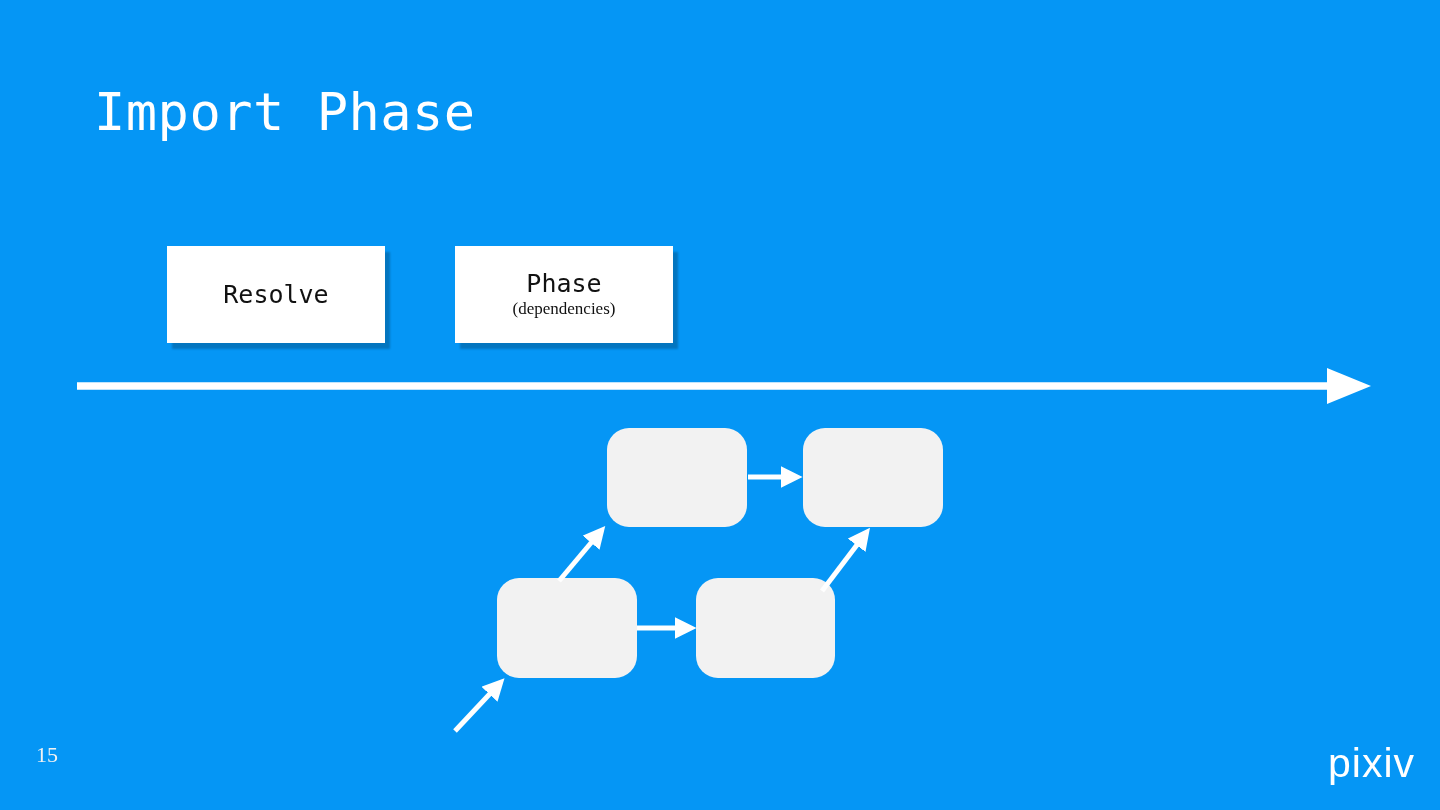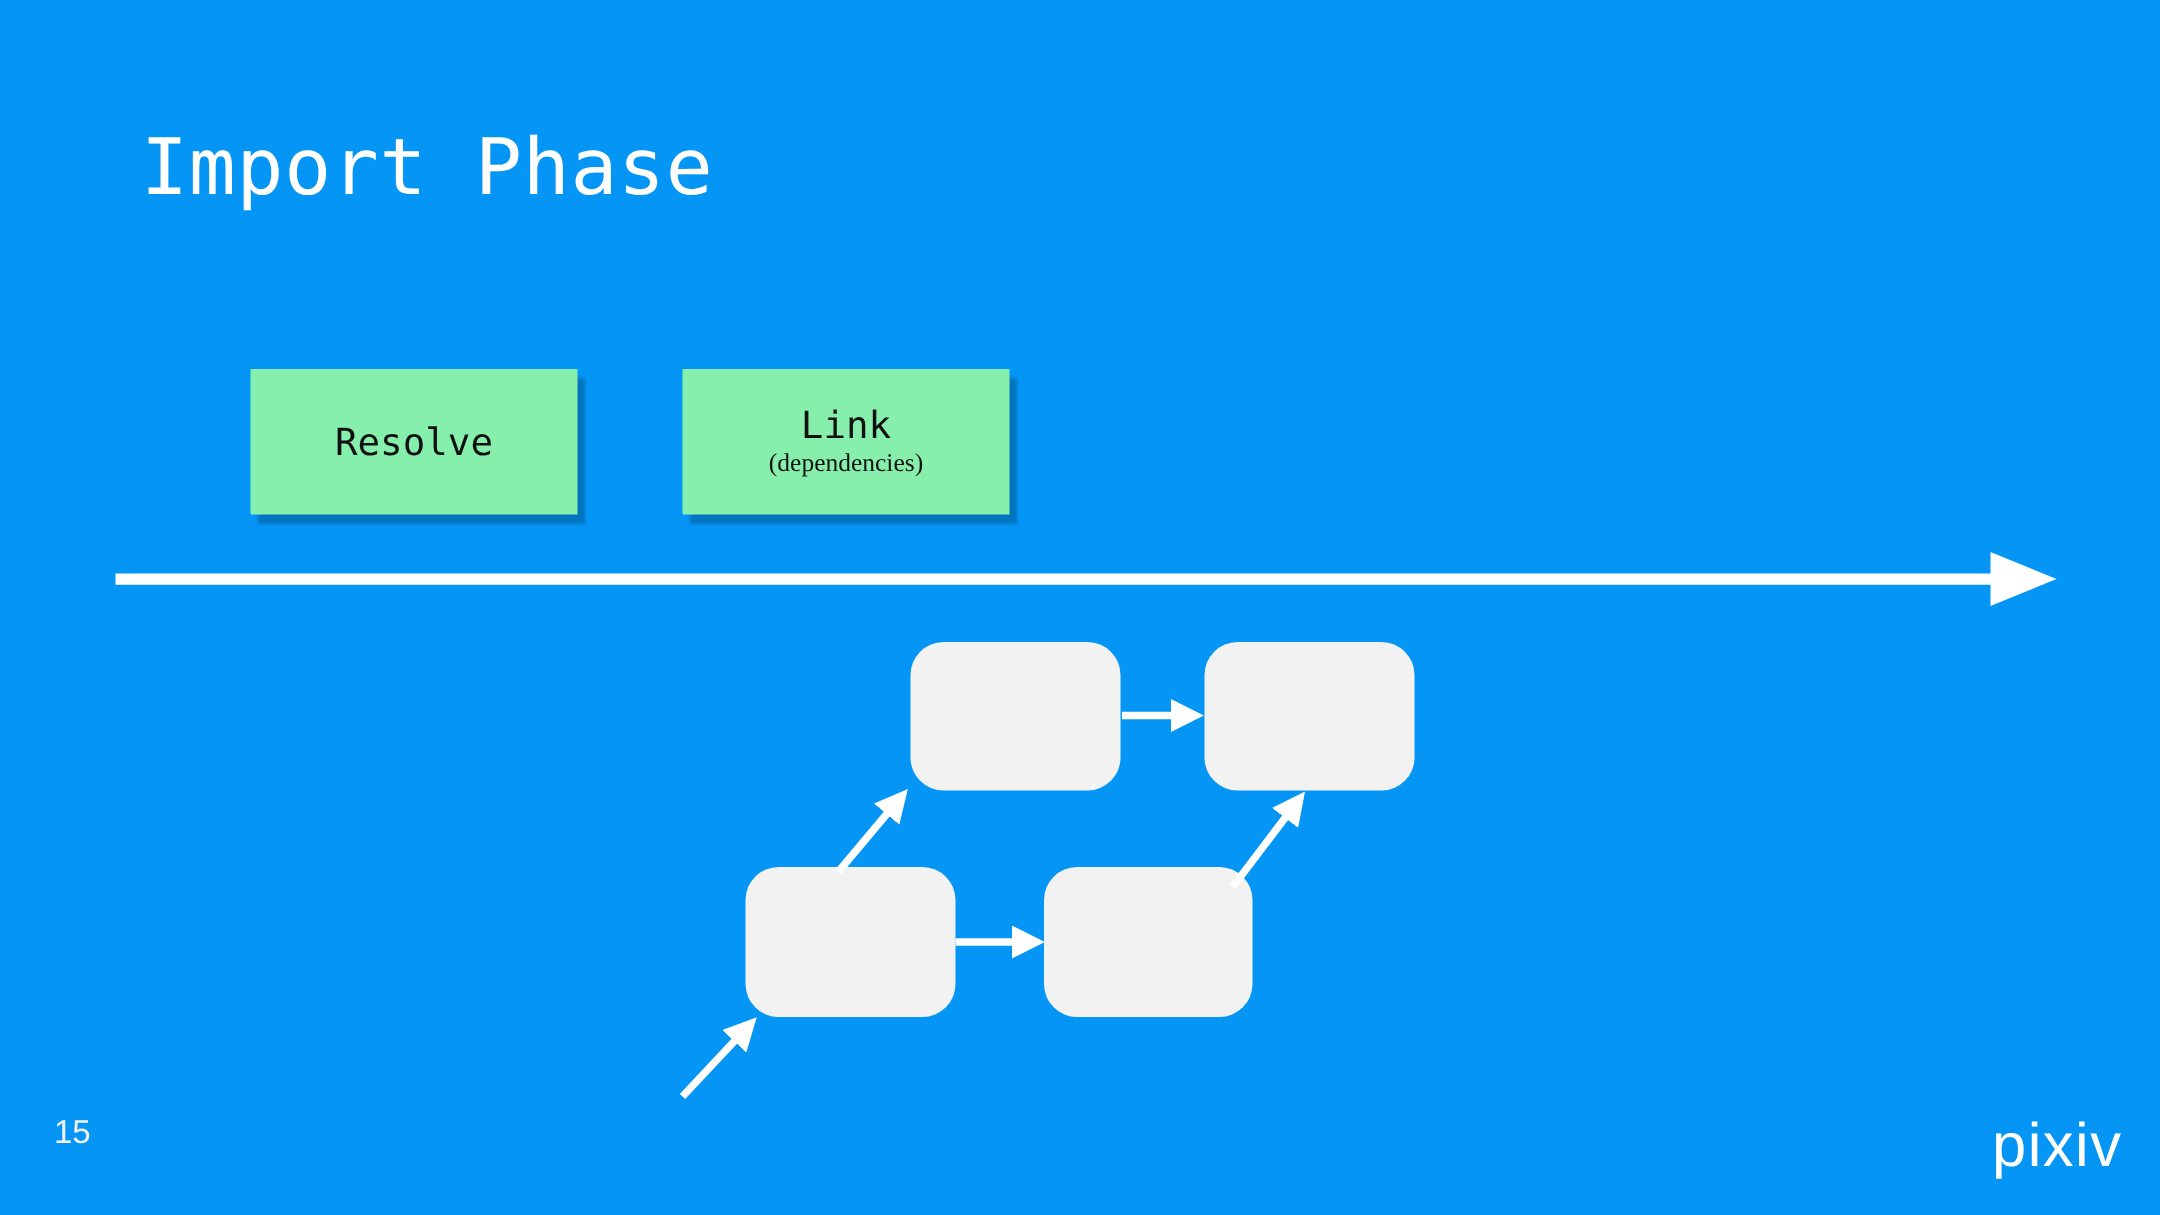--- a/index.html
+++ b/index.html
@@ -20,21 +20,21 @@
     font-weight:normal;
     font-size:52px;
     letter-spacing:0.5px;
     color:#ffffff;
   }
 
   .phase-box{
     position:absolute;
     top:246px;
     width:218px;height:97px;
-    background:#86efac;
+    background:#ffffff;
     box-shadow:5px 6px 2px rgba(0,0,0,0.22);
     display:flex;
     flex-direction:column;
     align-items:center;
     justify-content:center;
     color:#111111;
   }
   .phase-box.p0{left:167px;}
   .phase-box.p1{left:455px;}
   .phase-box.p2{left:743px;}
@@ -56,21 +56,21 @@
     position:absolute;
     left:0;top:0;
     width:1440px;height:810px;
   }
 
   .page-number{
     position:absolute;
     left:36px;top:742px;
     font-size:22px;
     color:#f2f2f2;
-    font-family:Liberation Sans, sans-serif;
+    font-family:Liberation Serif, serif;
     text-align:right;
   }
 
   .brand-logo{
     position:absolute;
     left:1328px;top:740px;
     font-size:41px;
     color:#ffffff;
     font-family:Liberation Sans, sans-serif;
     letter-spacing:1px;
@@ -82,21 +82,21 @@
 <div class="slide">
 
   <h1 class="title">Import Phase</h1>
 
   <div class="phase-box p0">
     <span class="phase-label">Resolve</span>
 
   </div>
 
   <div class="phase-box p1">
-    <span class="phase-label">Link</span>
+    <span class="phase-label">Phase</span>
     <span class="phase-sublabel">(dependencies)</span>
   </div>
 
 
 
   <svg class="diagram-layer" viewBox="0 0 1440 810" xmlns="http://www.w3.org/2000/svg">
     <defs>
       <marker id="ah" viewBox="0 0 10 10" refX="7" refY="5" markerWidth="4.4" markerHeight="4.4" orient="auto-start-reverse">
         <path d="M0 0 L10 5 L0 10 Z" fill="#ffffff"></path>
       </marker>

